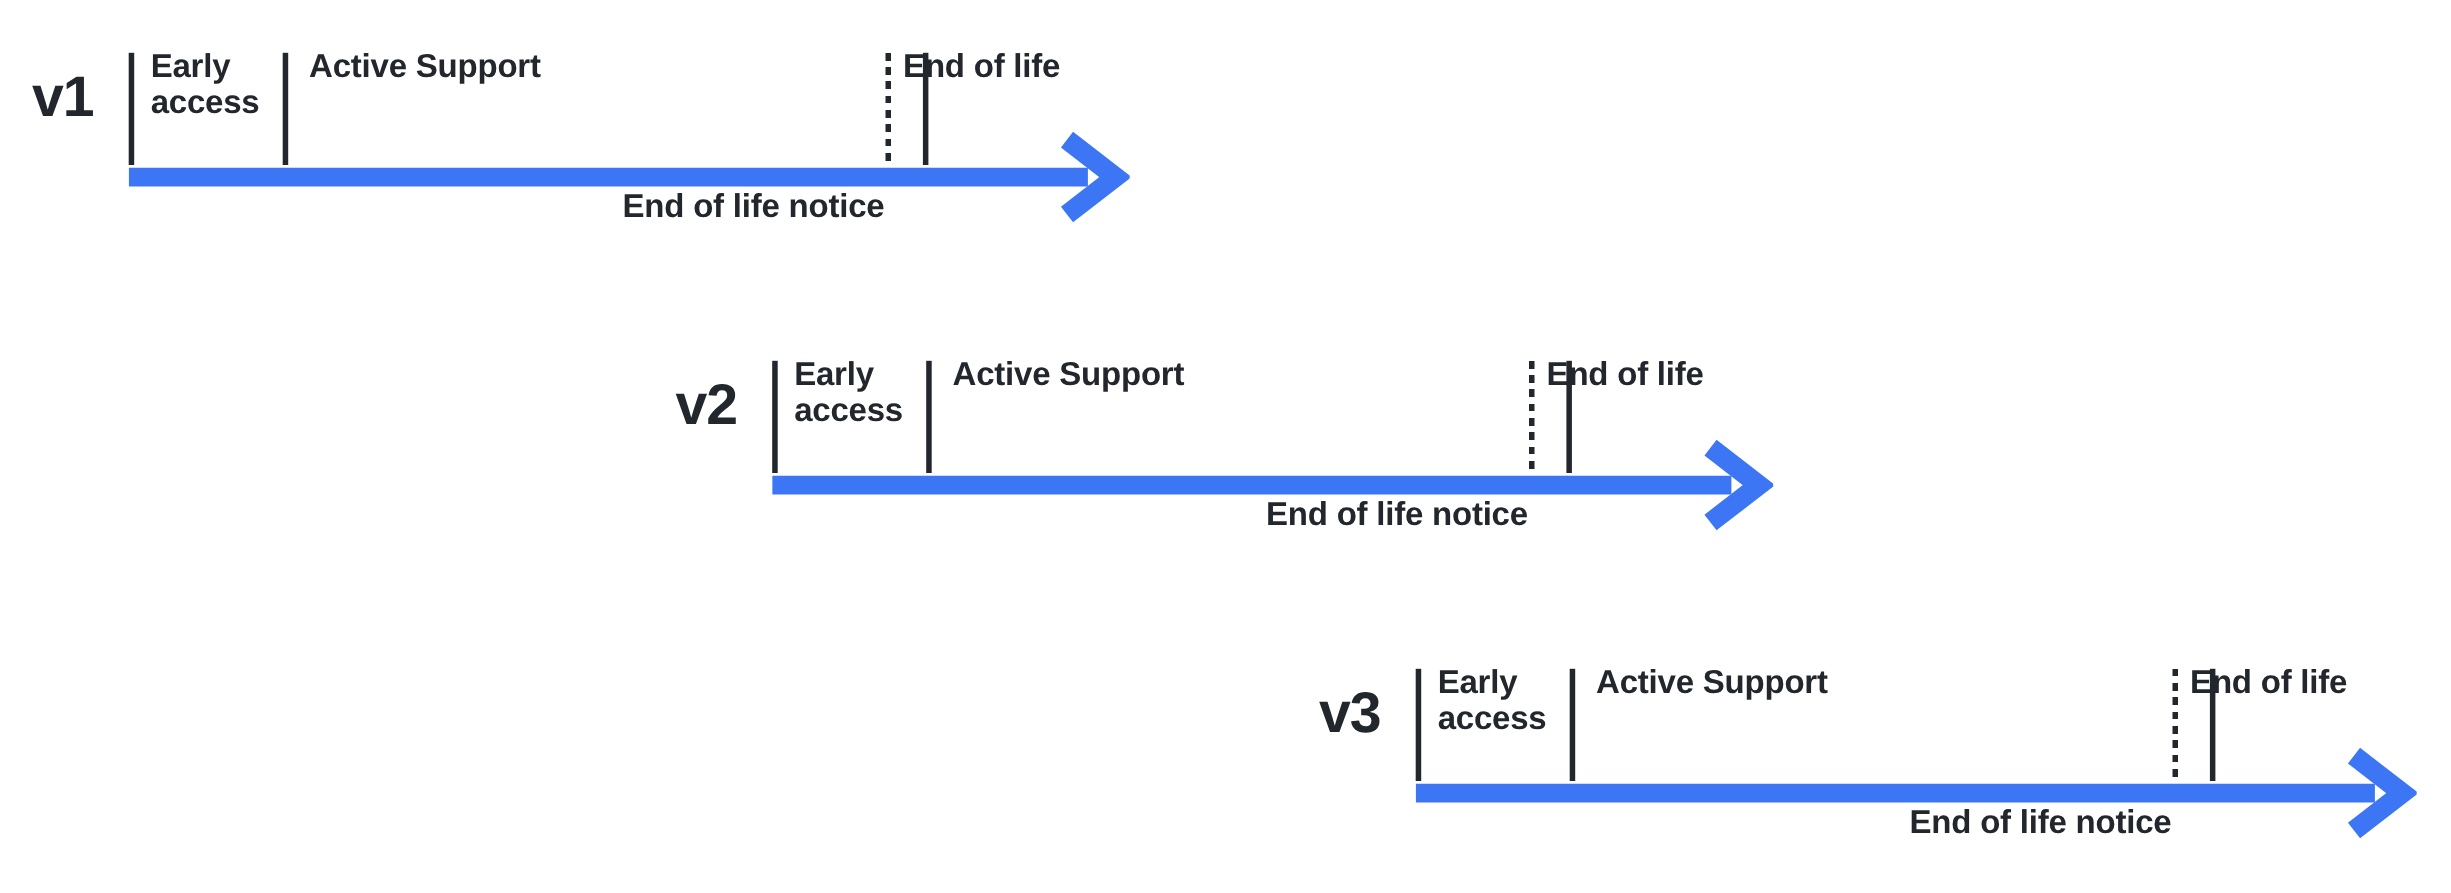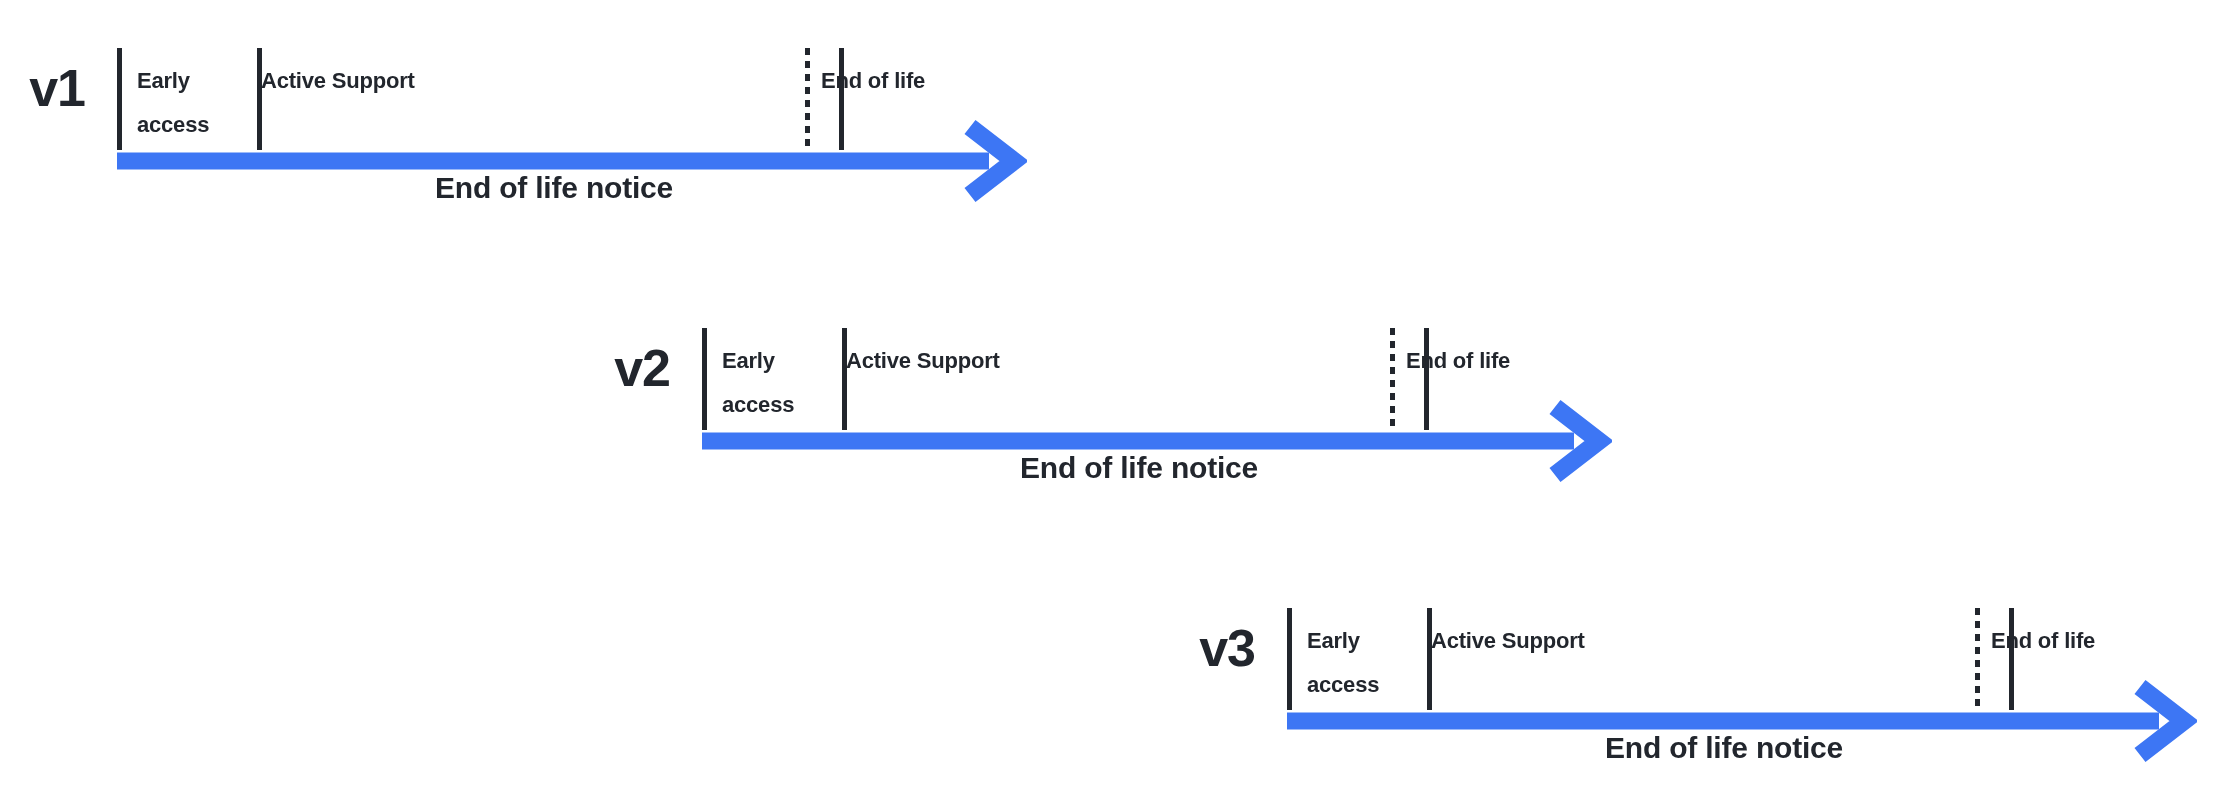--- a/index.html
+++ b/index.html
@@ -63,48 +63,47 @@
     background: repeating-linear-gradient(
       to bottom,
       var(--ink, #22262d) 0px, var(--ink, #22262d) 7px,
       transparent 7px, transparent 13px
     );
   }
 
   .phase {
     position: absolute;
     top: -4px;
-    font-size: 22px;
-    line-height: 44px;
+    font-size: 30px;
+    line-height: 33px;
     font-weight: 700;
     color: var(--ink, #22262d);
     letter-spacing: -0.2px;
-    margin-top: 15px;
   }
   .phase-early  { left: 20px; width: 118px; }
-  .phase-active { left: 144px; white-space: nowrap; }
+  .phase-active { left: 164px; white-space: nowrap; }
   .phase-eol    { left: 704px; white-space: nowrap; }
 
   .arrow-svg {
     position: absolute;
     left: 0;
     top: 70px;
     display: block;
   }
   .arrow-svg line,
   .arrow-svg polyline {
     stroke: var(--blue, #3d76f4);
   }
 
   .notice {
     position: absolute;
     top: 124px;
     left: 187px;
     width: 500px;
-    text-align: center;
+    text-align: right;
     font-size: 30px;
     line-height: 32px;
     font-weight: 700;
     color: var(--ink, #22262d);
     letter-spacing: -0.2px;
     white-space: nowrap;
   }
 </style>
 </head>
 <body style="--bg: #ffffff; --ink: #22262d; --blue: #3d76f4;">

